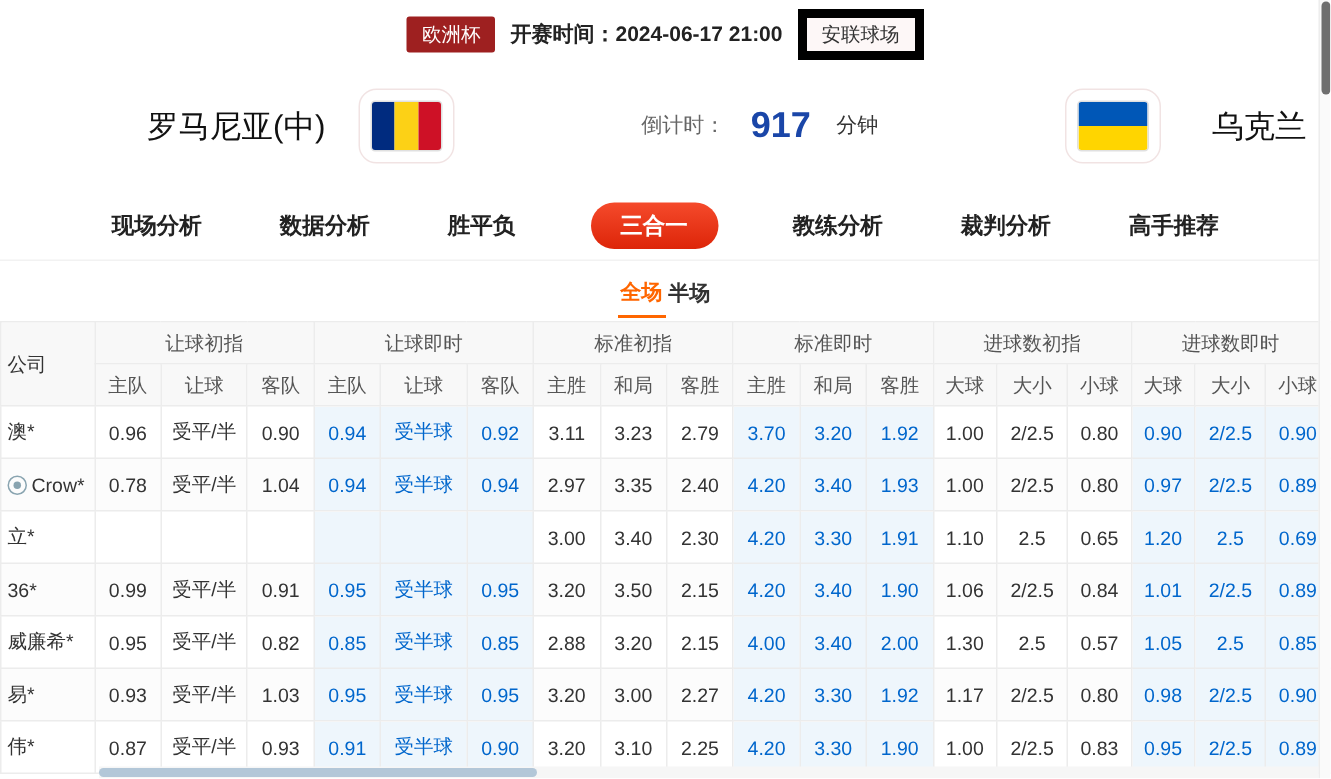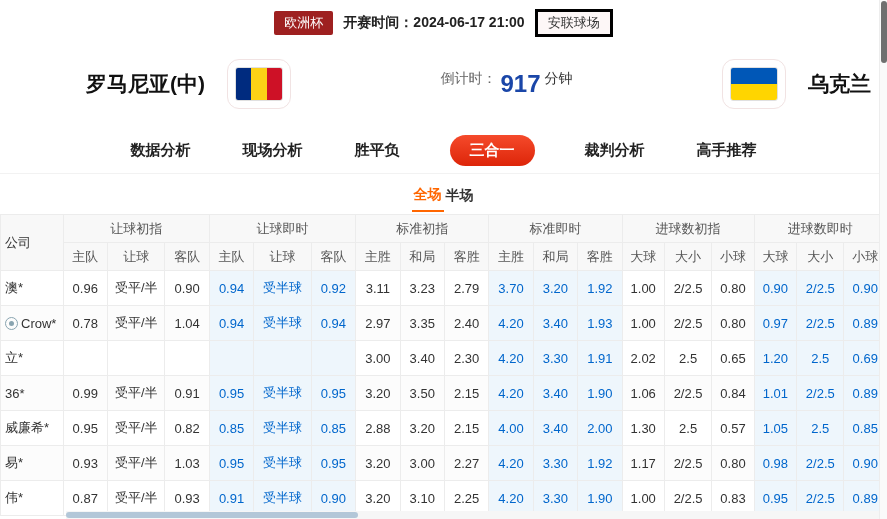--- a/index.html
+++ b/index.html
@@ -4,33 +4,33 @@
 <style>
   * { margin:0; padding:0; box-sizing:border-box; }
   html,body { width:887px; height:519px; overflow:hidden; background:#fff;
     font-family:"Liberation Sans","DejaVu Sans",sans-serif; color:#333; }
   .page { position:relative; width:887px; height:519px; background:#fff; overflow:hidden; }
 
   
   .topbar { height:40px; display:flex; align-items:center; justify-content:center; gap:10px; padding-top:6px; }
   .league-badge { background:#9e2020; color:#fff; font-size:13px; padding:3px 10px; border-radius:2px; }
   .kickoff { font-size:14px; font-weight:bold; color:#222; }
-  .venue { font-size:13px; color:#333; border:3px solid #000000; background:#fdf7f7; padding:2px 10px; }
+  .venue { font-size:13px; color:#333; border:6px solid #000000; background:#fdf7f7; padding:2px 10px; }
 
   
   .match-header { height:88px; display:flex; align-items:center; padding:0 16px 0 86px; }
   .team { display:flex; align-items:center; gap:22px; }
-  .team-name { font-size:21px; font-weight:bold; color:#111; }
+  .team-name { font-size:21px; font-weight:normal; color:#111;margin-left:12px; }
   .flag-badge { width:64px; height:50px; border:1px solid #f1e3e3; border-radius:12px; background:#fff;
      display:flex; align-items:center; justify-content:center; }
   .flag { width:48px; height:34px; border-radius:3px; overflow:hidden; display:flex; border:1px solid #e0e0e0; }
   .flag.romania > div { flex:1; height:100%; }
   .flag.ukraine { flex-direction:column; }
   .flag.ukraine > div { width:100%; flex:1; }
-  .countdown { flex:1; display:flex; align-items:flex-start; justify-content:center; gap:4px; }
+  .countdown { flex:1; display:flex; align-items:center; justify-content:center; gap:17px; }
   .cd-label { font-size:14px; color:#666; }
   .cd-value { font-size:24px; font-weight:bold; color:#1a46a8; }
   .cd-unit { font-size:14px; color:#333; }
 
   
   .nav { height:46px; display:flex; align-items:center; justify-content:center; gap:48px; border-bottom:1px solid #f2f2f2; }
   .nav-tab { font-size:15px; font-weight:bold; color:#222; cursor:pointer; padding:6px 2px; }
   .nav-tab.active { background:linear-gradient(180deg,#f54a2b,#dd2509); color:#fff; border-radius:17px; padding:6px 20px; }
 
   
@@ -91,24 +91,25 @@
         <span class="flag ukraine">
           <div style="background:#0057B7"></div>
             <div style="background:#FFD500"></div>
         </span>
       </span>
       <span class="team-name">乌克兰</span>
     </div>
   </div>
 
   <div class="nav">
+      <div class="nav-tab">现场分析</div>
       <div class="nav-tab">数据分析</div>
-      <div class="nav-tab">现场分析</div>
       <div class="nav-tab">胜平负</div>
       <div class="nav-tab active">三合一</div>
+      <div class="nav-tab">教练分析</div>
       <div class="nav-tab">裁判分析</div>
       <div class="nav-tab">高手推荐</div>
     </div>
 
   <div class="subnav">
       <div class="subnav-tab active">全场</div>
       <div class="subnav-tab">半场</div>
     </div>
 
   <table>
@@ -214,21 +215,21 @@
           <td></td>
           <td class="live"></td>
           <td class="live"></td>
           <td class="live"></td>
           <td>3.00</td>
           <td>3.40</td>
           <td>2.30</td>
           <td class="live">4.20</td>
           <td class="live">3.30</td>
           <td class="live">1.91</td>
-          <td>2.02</td>
+          <td>1.10</td>
           <td>2.5</td>
           <td>0.65</td>
           <td class="live">1.20</td>
           <td class="live">2.5</td>
           <td class="live">0.69</td>
         </tr>
         <tr>
           <td class="company"><span>36*</span></td>
           <td>0.99</td>
           <td>受平/半</td>

